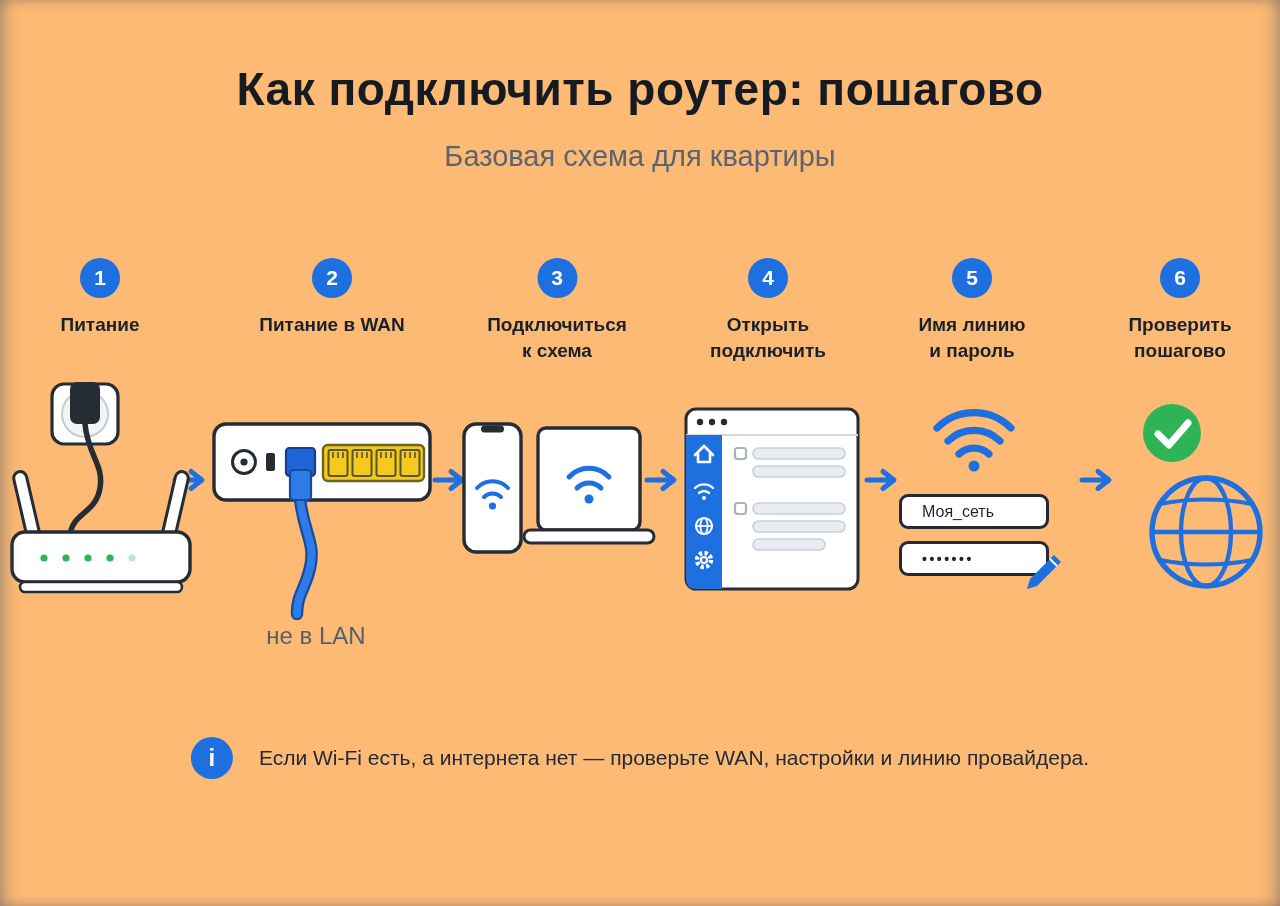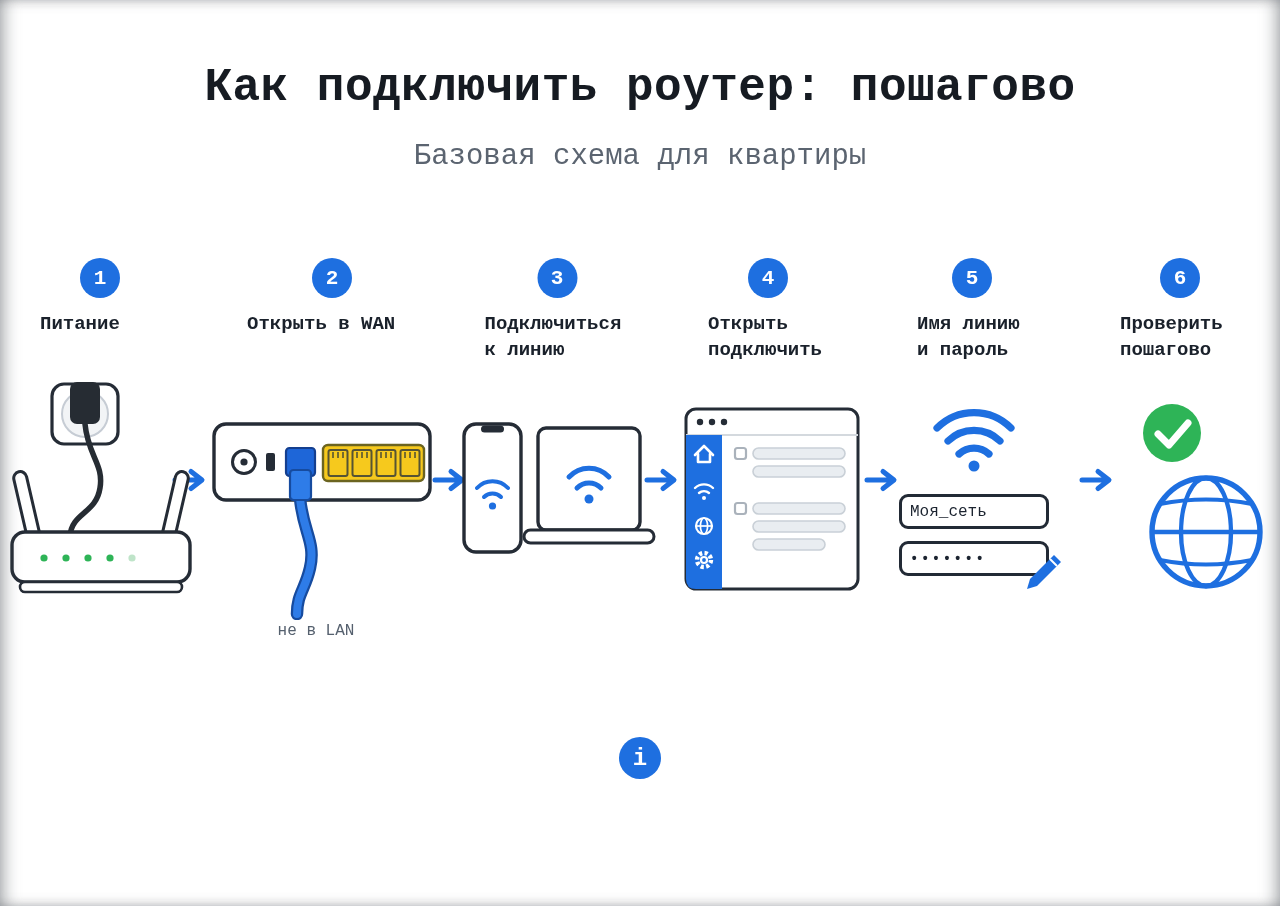--- a/index.html
+++ b/index.html
@@ -1,19 +1,19 @@
 <!DOCTYPE html>
 <html><head>
 <meta charset="utf-8">
 <style>
   * { margin:0; padding:0; box-sizing:border-box; }
   body { background:#e8e8e8; font-family:"Liberation Sans", sans-serif; }
   .stage {
-    position:relative; width:1280px; height:906px; background:#ffffff;
-    margin:0 auto; overflow:hidden; font-family:Liberation Mono, monospace;
+    position:relative; width:1280px; height:906px; background:#fdba74;
+    margin:0 auto; overflow:hidden; font-family:Liberation Sans, sans-serif;
   }
   .stage::before{
     content:""; position:absolute; inset:0; pointer-events:none; z-index:50;
     box-shadow: inset 14px 0 16px -10px rgba(95,100,105,.55),
                 inset -14px 0 16px -10px rgba(95,100,105,.55),
                 inset 0 10px 14px -11px rgba(95,100,105,.45),
                 inset 0 -10px 14px -11px rgba(95,100,105,.45);
   }
   .title {
     position:absolute; top:62px; left:0; width:100%; text-align:center;
@@ -27,34 +27,34 @@
     position:absolute; top:258px; transform:translateX(-50%);
     display:flex; flex-direction:column; align-items:center;
   }
   .step-circle {
     width:40px; height:40px; border-radius:50%; background:#1e6fe0;
     color:#fff; display:flex; align-items:center; justify-content:center;
     font-size:21px; font-weight:700;
   }
   .step-label {
     margin-top:14px; font-size:19px; font-weight:700; color:#1a212b;
-    line-height:1.35;
+    text-align:center; line-height:1.35;
   }
   .illo { position:absolute; }
   .arrow { position:absolute; top:467px; }
   .lan-note {
     position:absolute; top:622px; left:212px; width:208px; text-align:center;
-    font-size:16px; color:#55606e;
+    font-size:24px; color:#55606e;
   }
   .wifi-block { position:absolute; left:896px; top:400px; width:156px; }
   .wifi-block svg.bigwifi { display:block; margin:0 auto; }
   .field {
     width:150px; height:35px; margin:0 auto; background:#fff;
     border:3px solid #222a35; border-radius:9px; display:flex; align-items:center;
-    padding:0 8px; font-size:16px; color:#1c2430;
+    padding:0 20px; font-size:16px; color:#1c2430;
   }
   .field.name { margin-top:20px; }
   .field.pass { margin-top:12px; font-weight:700; font-size:14px; letter-spacing:2.5px; }
   .pencil { position:absolute; right:-14px; top:150px; }
   .footer {
     position:absolute; top:737px; left:50%; transform:translateX(-50%);
     display:flex; align-items:center; gap:26px; white-space:nowrap;
   }
   .info-circle {
     width:42px; height:42px; border-radius:50%; background:#1e6fe0; color:#fff;
@@ -74,27 +74,27 @@
   <div class="step-head" style="left:100px">
     <div class="step-circle">
         <span>1</span>
       </div>
     <div class="step-label" style="width:120px">Питание</div>
   </div>
   <div class="step-head" style="left:332px">
     <div class="step-circle">
         <span>2</span>
       </div>
-    <div class="step-label" style="width:170px">Открыть в WAN</div>
+    <div class="step-label" style="width:170px">Питание в WAN</div>
   </div>
   <div class="step-head" style="left:557px">
     <div class="step-circle">
         <span>3</span>
       </div>
-    <div class="step-label" style="width:145px">Подключиться к линию</div>
+    <div class="step-label" style="width:145px">Подключиться к схема</div>
   </div>
   <div class="step-head" style="left:768px">
     <div class="step-circle">
         <span>4</span>
       </div>
     <div class="step-label" style="width:120px">Открыть подключить</div>
   </div>
   <div class="step-head" style="left:972px">
     <div class="step-circle">
         <span>5</span>
@@ -270,15 +270,16 @@
       <line x1="26" y1="132" x2="134" y2="132" stroke-width="4.4"></line>
       <path d="M34,104 Q80,95 126,104" stroke-width="4"></path>
       <path d="M34,160 Q80,169 126,160" stroke-width="4"></path>
     </g>
   </svg>
 
   <div class="footer">
     <div class="info-circle">
       <span>i</span>
     </div>
+    <div class="footer-text">Если Wi-Fi есть, а интернета нет — проверьте WAN, настройки и линию провайдера.</div>
   </div>
 
 </div>
 
 </body></html>

